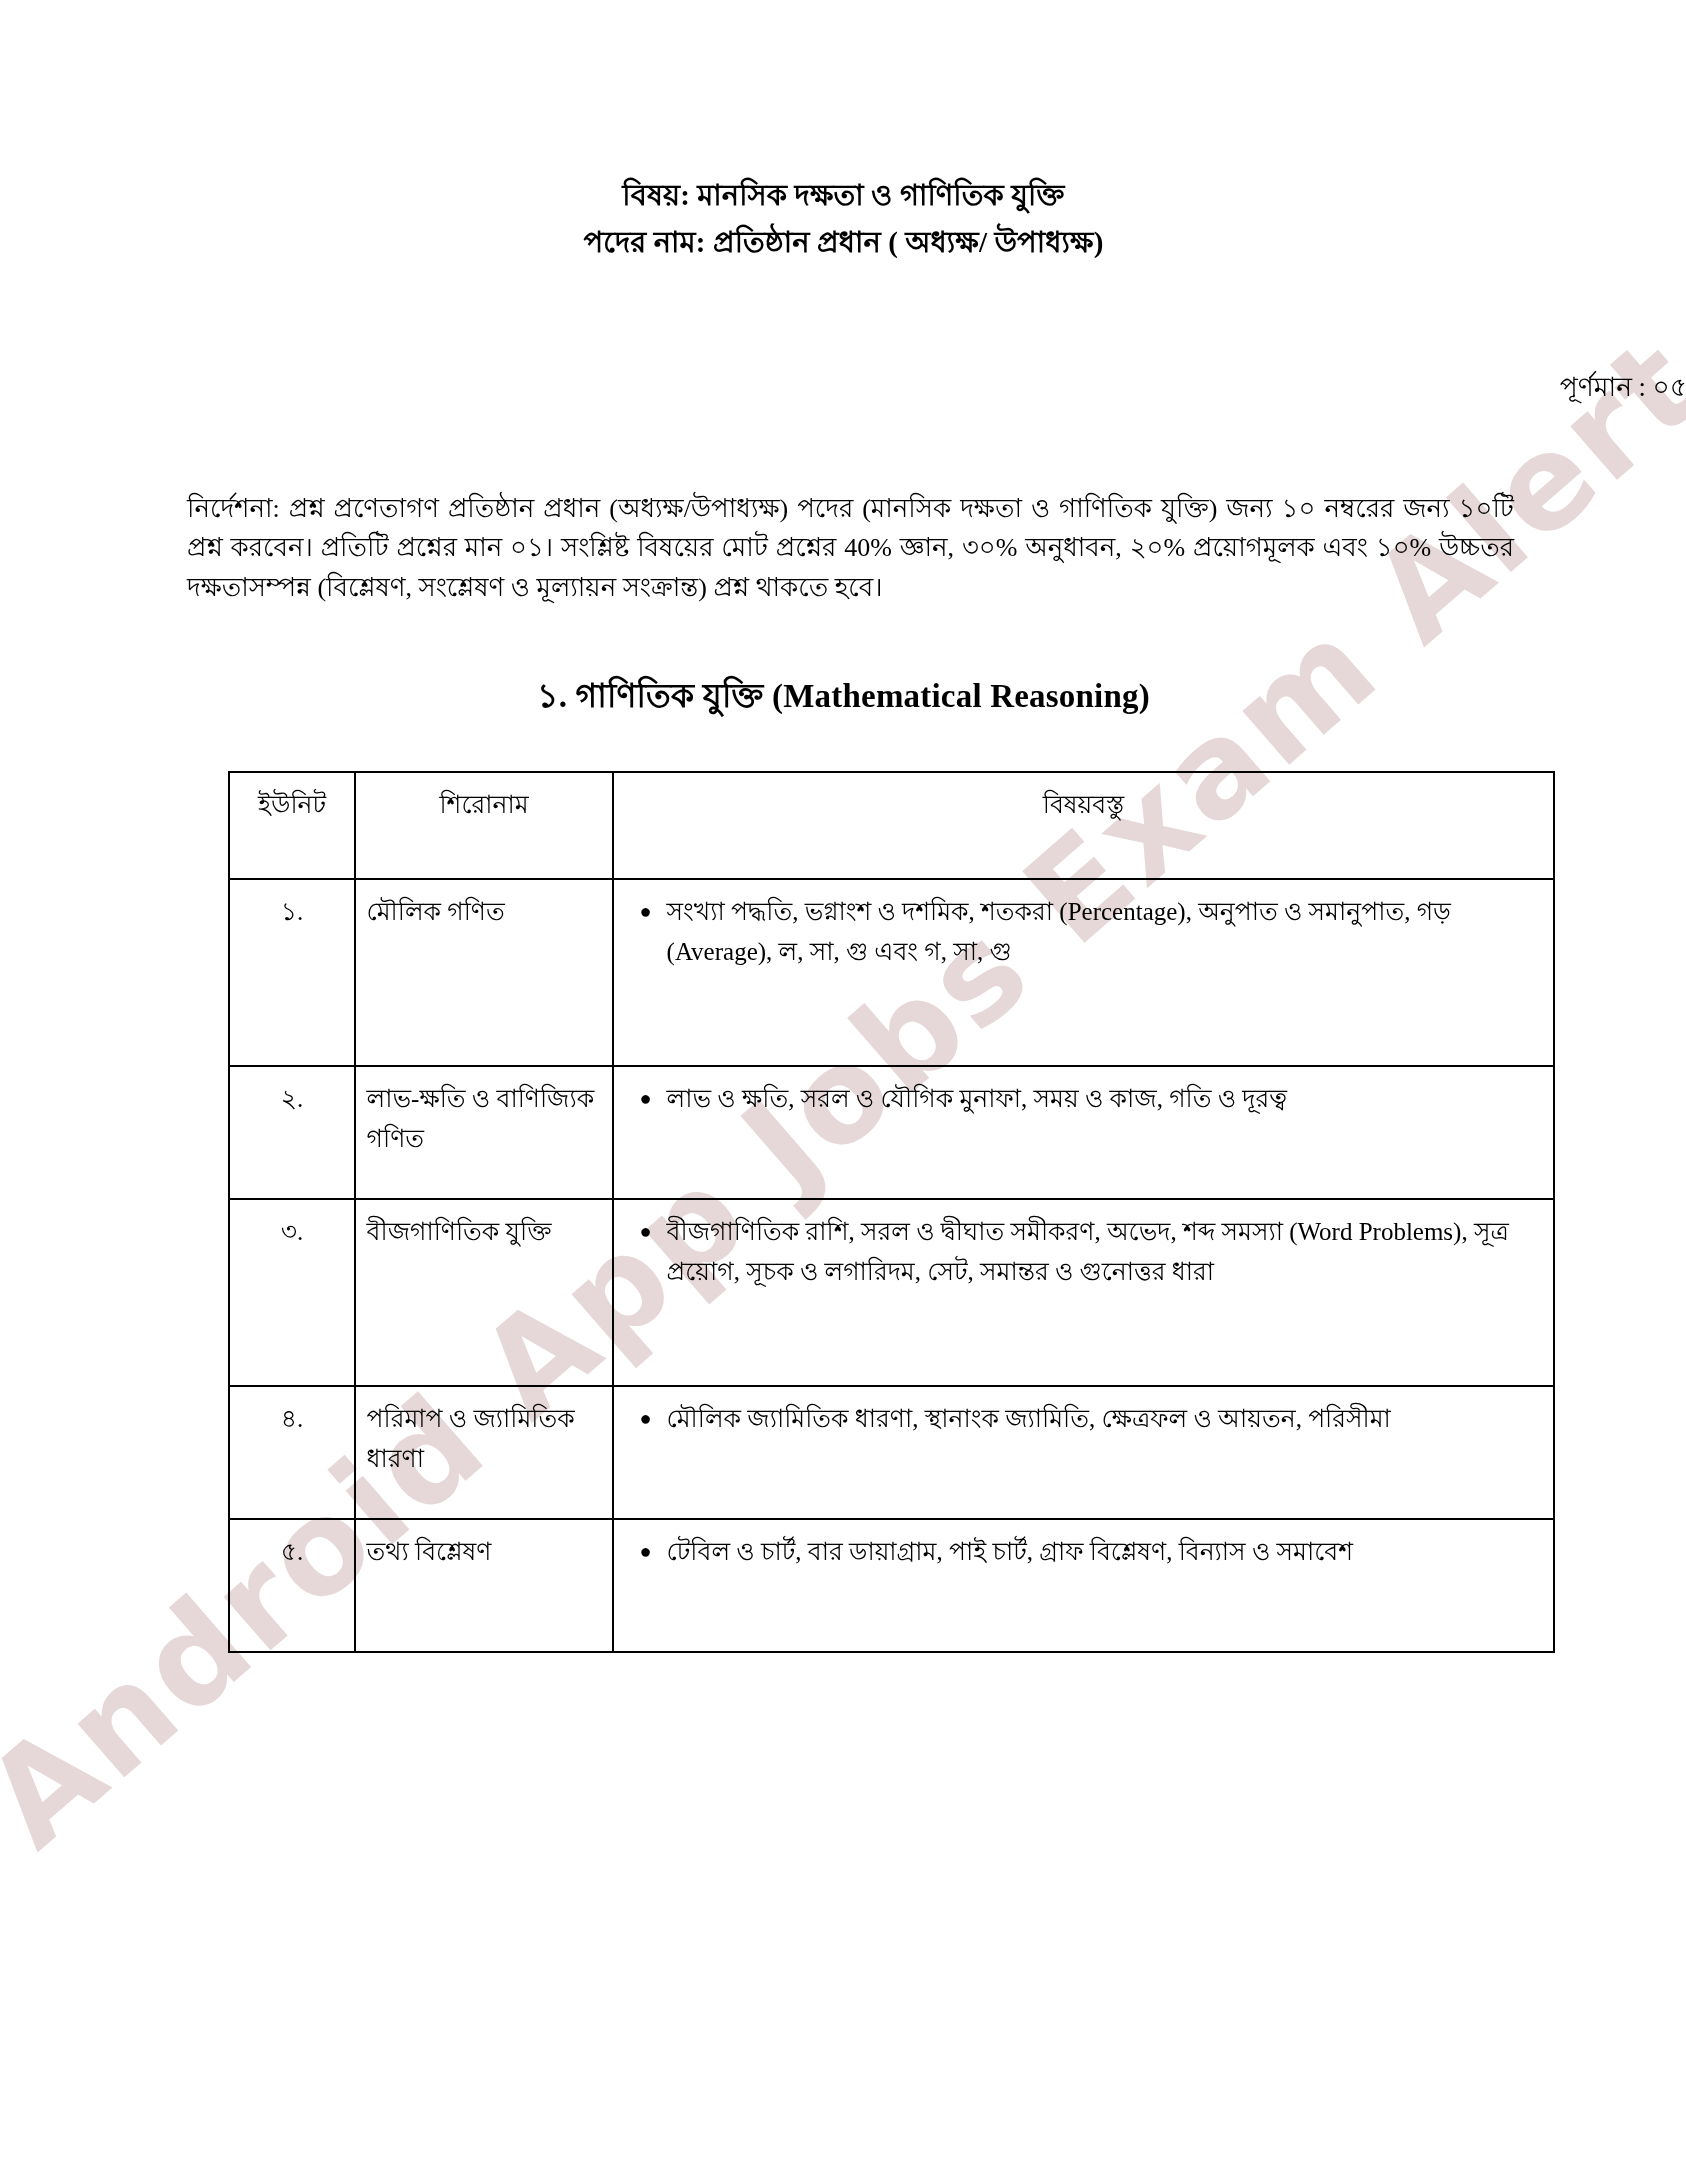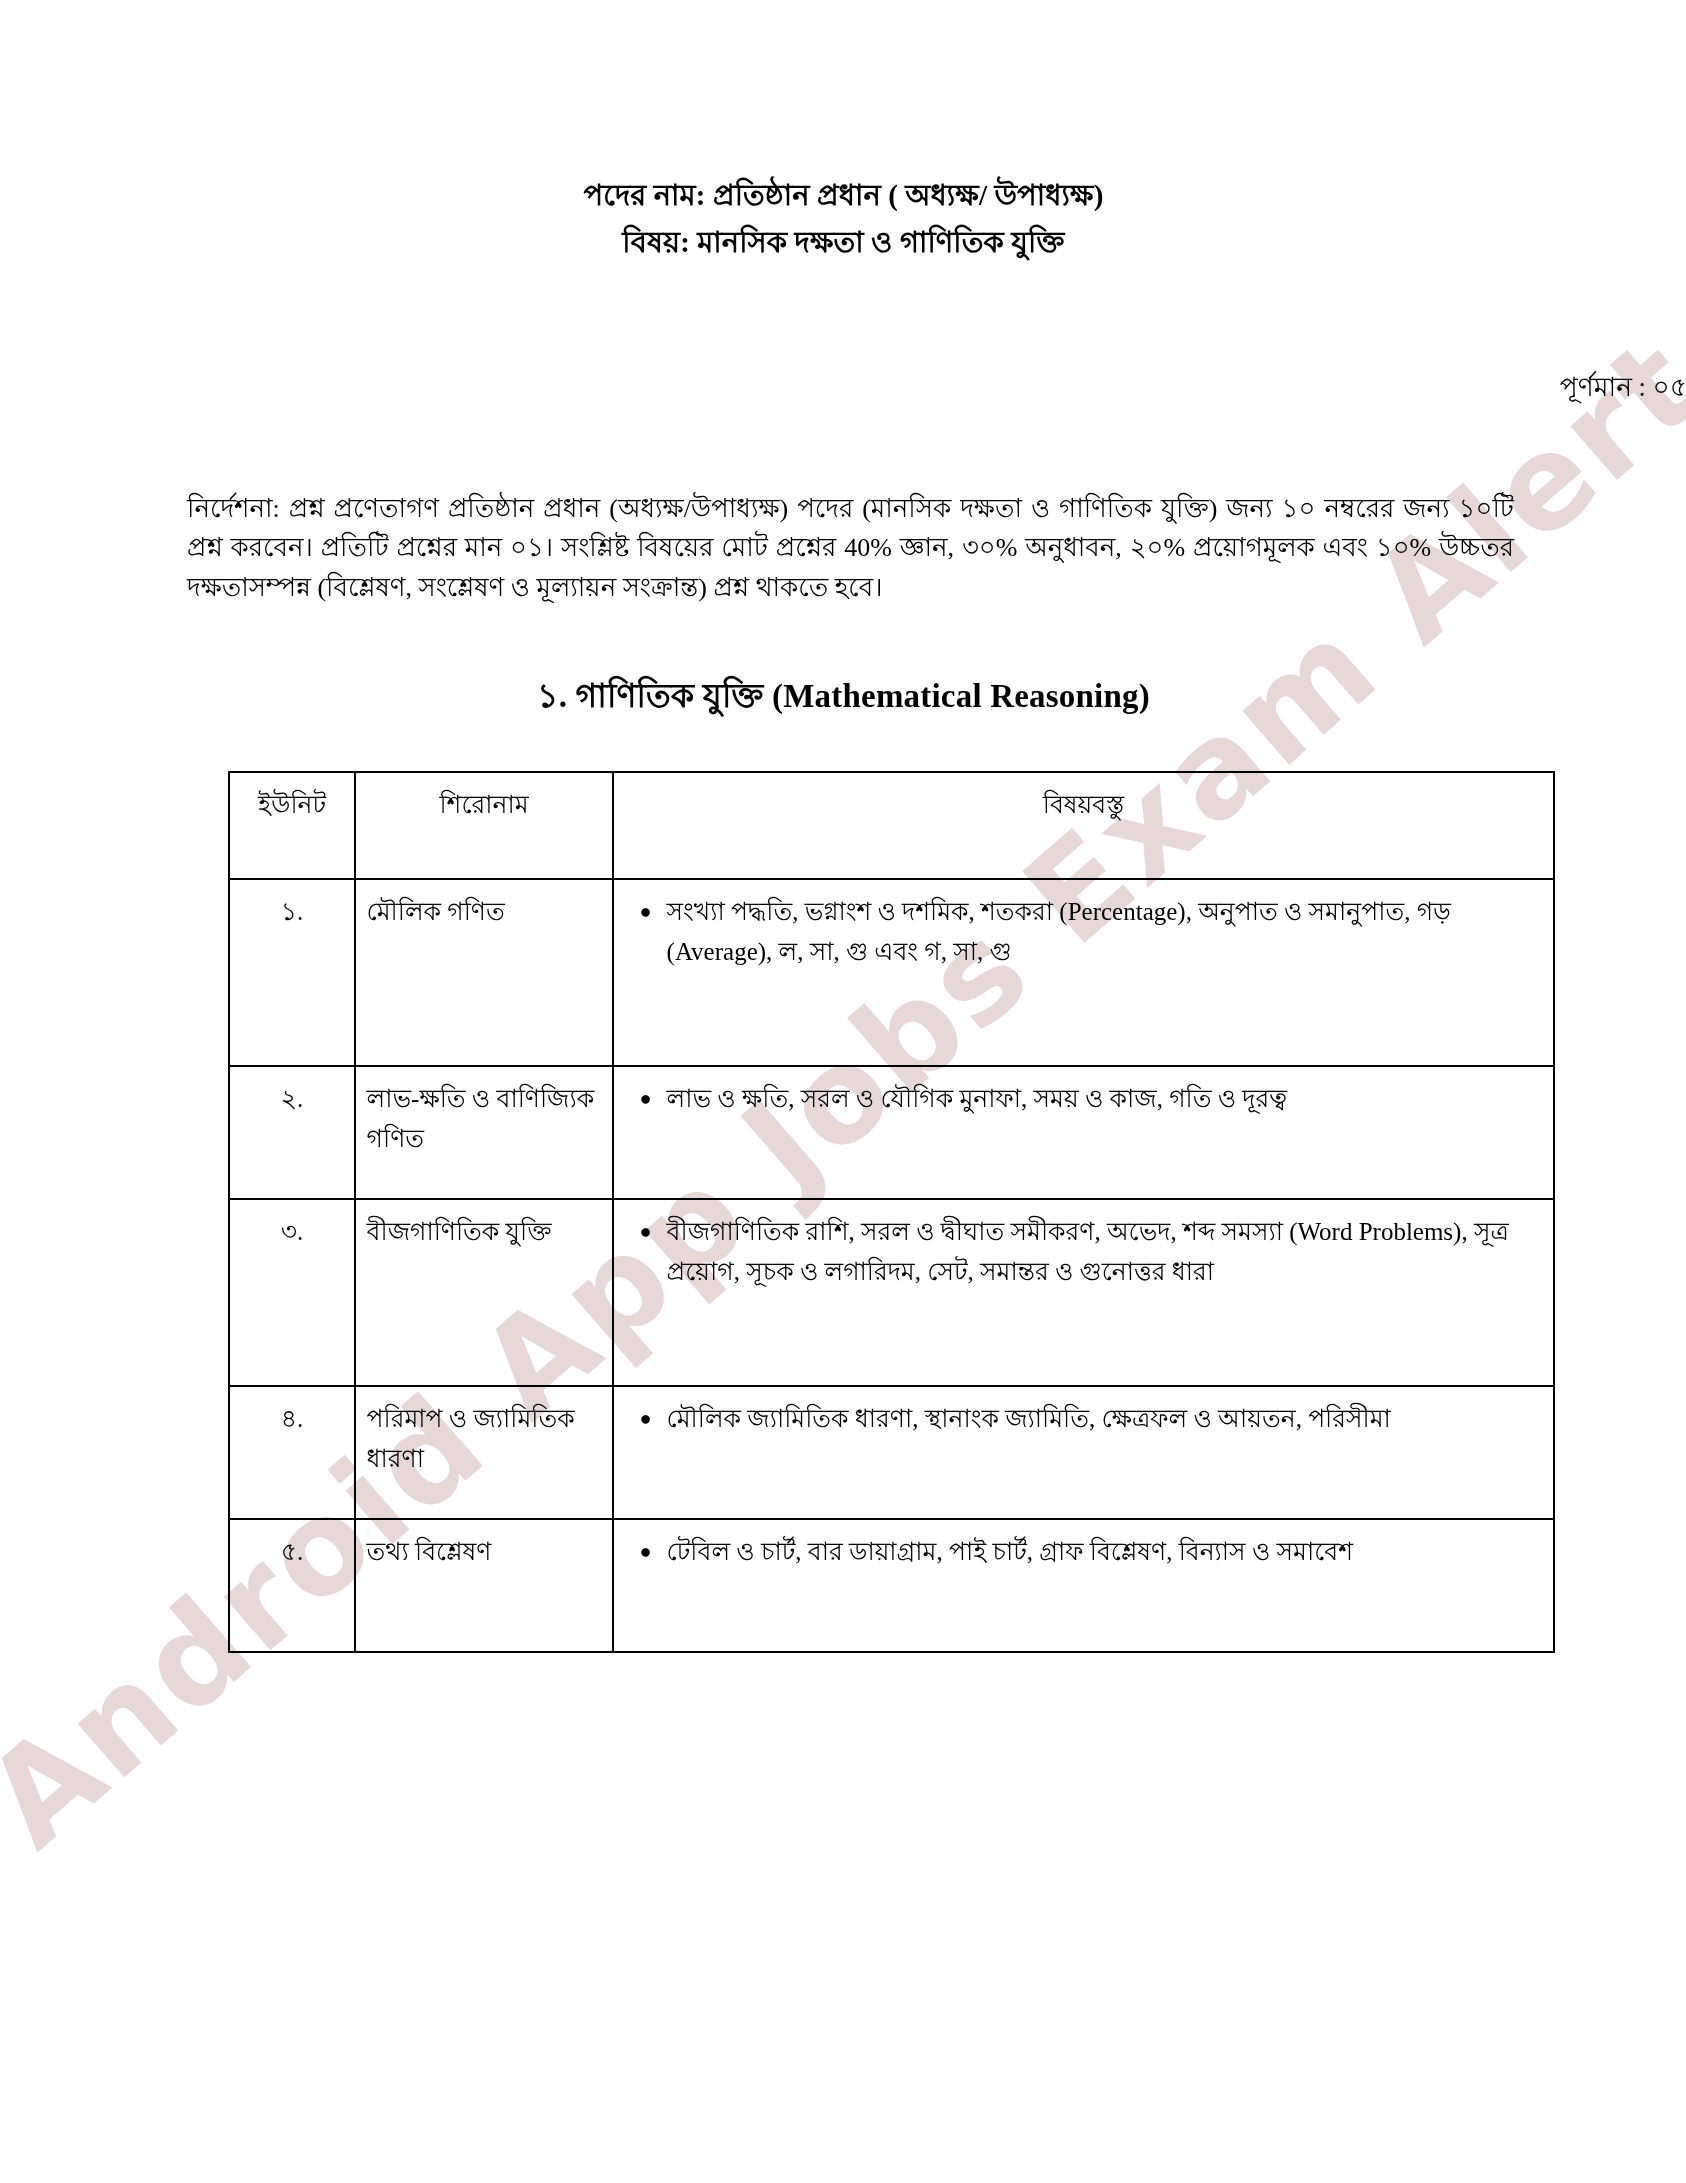--- a/index.html
+++ b/index.html
@@ -145,22 +145,22 @@
 
 <div id="page">
 
   <div id="watermark-layer">
     <div id="watermark-text">Android App Jobs Exam Alert</div>
   </div>
 
   <div id="content">
 
     <div class="hdr-block">
+      <div class="hdr-line">বিষয়: মানসিক দক্ষতা ও গাণিতিক যুক্তি</div>
       <div class="hdr-line">পদের নাম: প্রতিষ্ঠান প্রধান ( অধ্যক্ষ/ উপাধ্যক্ষ)</div>
-      <div class="hdr-line">বিষয়: মানসিক দক্ষতা ও গাণিতিক যুক্তি</div>
     </div>
 
     <div class="marks-line">পূর্ণমান : ০৫</div>
 
     <div class="instruction">নির্দেশনা: প্রশ্ন প্রণেতাগণ প্রতিষ্ঠান প্রধান (অধ্যক্ষ/উপাধ্যক্ষ) পদের (মানসিক দক্ষতা ও গাণিতিক যুক্তি) জন্য ১০ নম্বরের জন্য ১০টি প্রশ্ন করবেন। প্রতিটি প্রশ্নের মান ০১। সংশ্লিষ্ট বিষয়ের মোট প্রশ্নের 40% জ্ঞান, ৩০% অনুধাবন, ২০% প্রয়োগমূলক এবং ১০% উচ্চতর দক্ষতাসম্পন্ন (বিশ্লেষণ, সংশ্লেষণ ও মূল্যায়ন সংক্রান্ত) প্রশ্ন থাকতে হবে।</div>
 
     <div class="section-title">১. গাণিতিক যুক্তি (Mathematical Reasoning)</div>
 
     <table id="syllabus-table">
       <colgroup>

